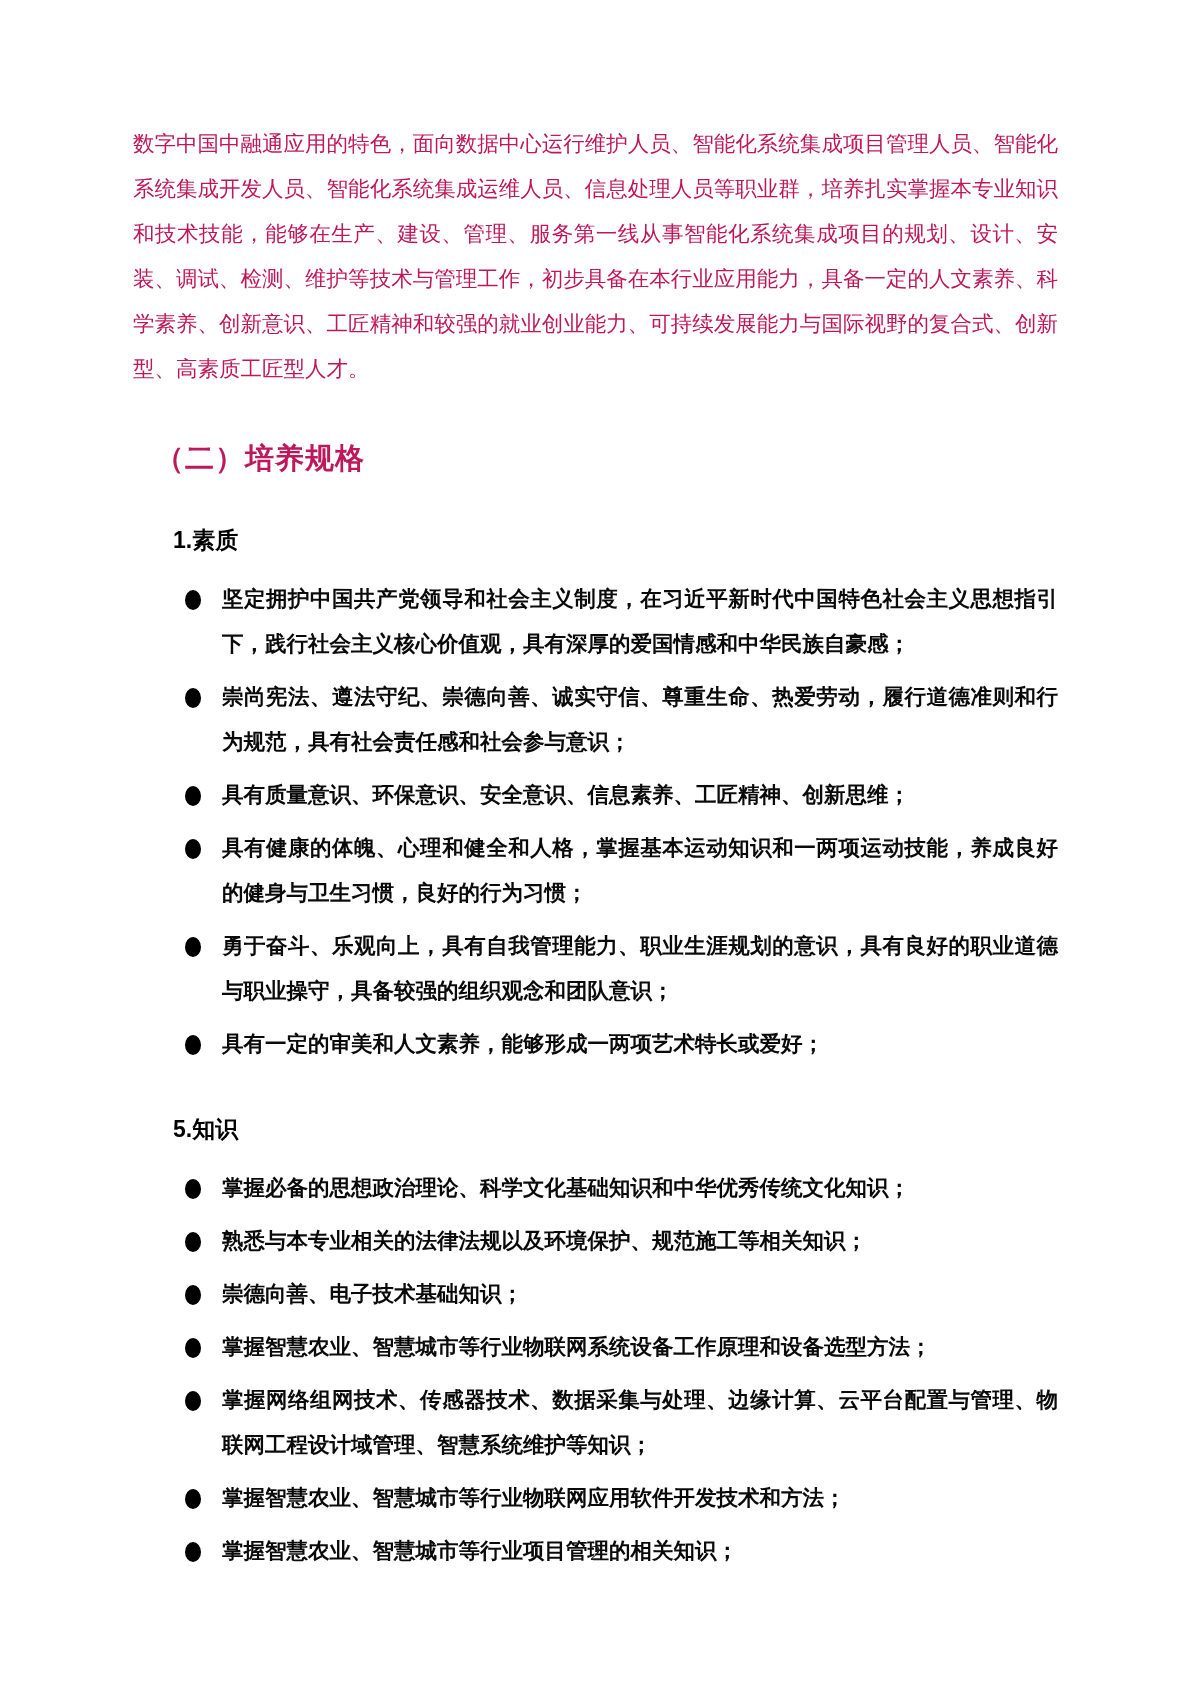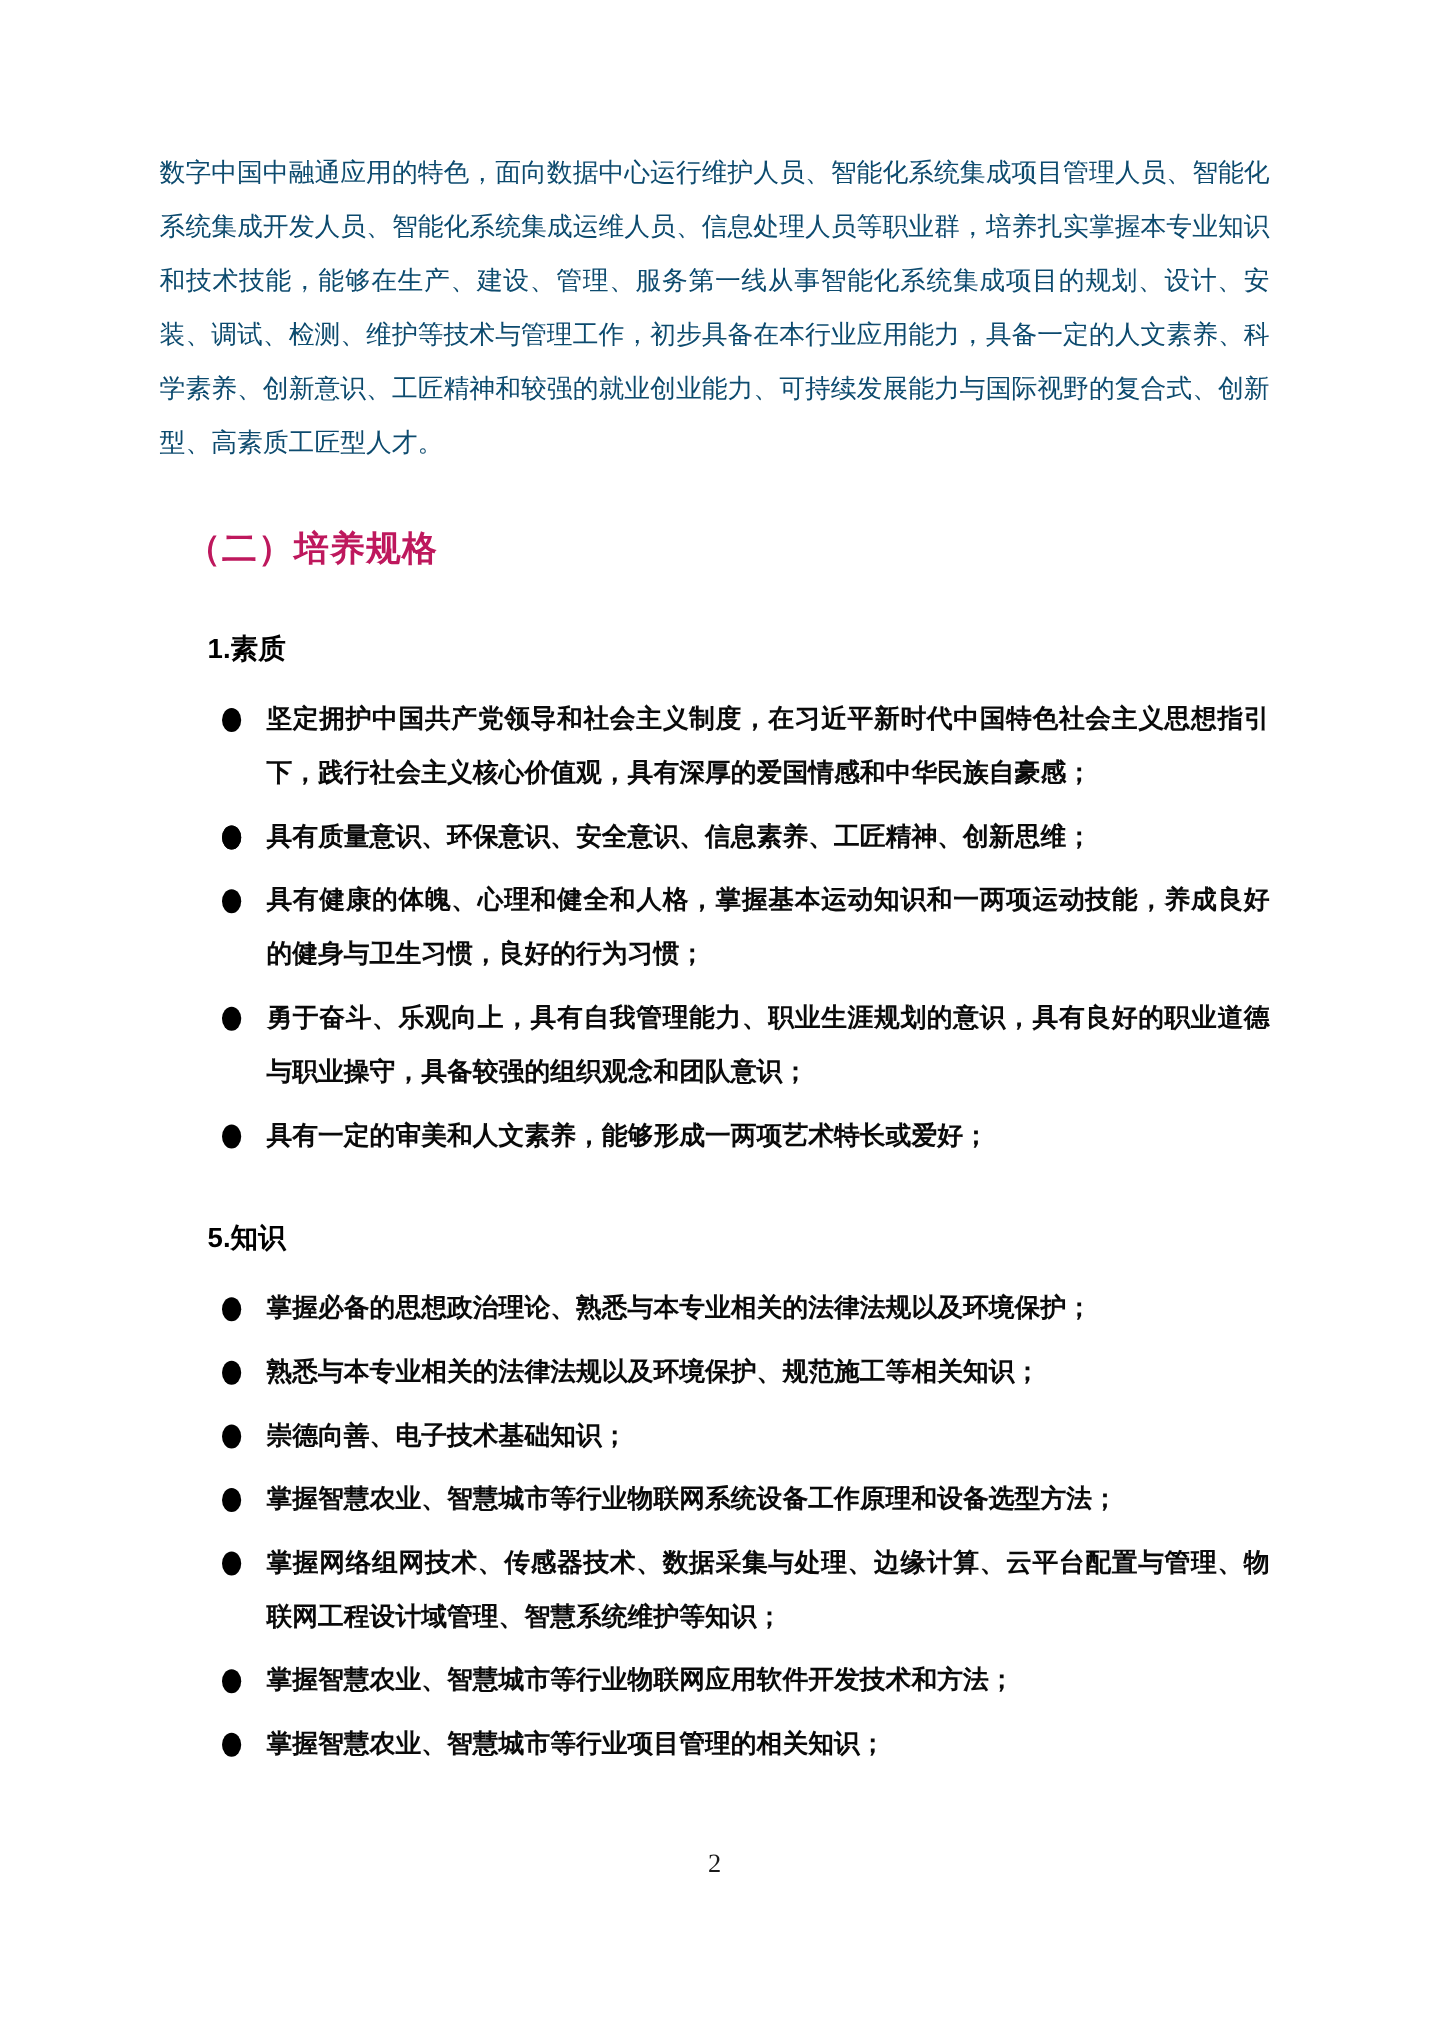--- a/index.html
+++ b/index.html
@@ -22,21 +22,21 @@
     box-sizing: border-box;
     padding: 122px 133px 0 133px;
     overflow: hidden;
   }
   .intro {
     margin: 0;
     font-size: 21.5px;
     line-height: 45px;
     text-align: justify;
     text-justify: inter-ideograph;
-    color: #0c4a6e;
+    color: #be185d;
   }
   .heading {
     margin: 46px 0 0 22px;
     font-size: 29px;
     line-height: 40px;
     font-weight: bold;
     font-family: "Liberation Sans", "DejaVu Sans", sans-serif;
     letter-spacing: 1px;
     color: #be185d;
   }
@@ -89,31 +89,31 @@
 <div class="page">
 
   <p class="intro">数字中国中融通应用的特色，面向数据中心运行维护人员、智能化系统集成项目管理人员、智能化系统集成开发人员、智能化系统集成运维人员、信息处理人员等职业群，培养扎实掌握本专业知识和技术技能，能够在生产、建设、管理、服务第一线从事智能化系统集成项目的规划、设计、安装、调试、检测、维护等技术与管理工作，初步具备在本行业应用能力，具备一定的人文素养、科学素养、创新意识、工匠精神和较强的就业创业能力、可持续发展能力与国际视野的复合式、创新型、高素质工匠型人才。</p>
 
   <h2 class="heading">（二）培养规格</h2>
 
   <h3 class="sub">1.素质</h3>
 
   <ul class="bullets">
     <li><span class="marker"></span><span>坚定拥护中国共产党领导和社会主义制度，在习近平新时代中国特色社会主义思想指引下，践行社会主义核心价值观，具有深厚的爱国情感和中华民族自豪感；</span></li>
-    <li><span class="marker"></span></li>
+    <li><span class="marker"></span><span>崇尚宪法、遵法守纪、崇德向善、诚实守信、尊重生命、热爱劳动，履行道德准则和行为规范，具有社会责任感和社会参与意识；</span></li>
     <li><span class="marker"></span><span>具有质量意识、环保意识、安全意识、信息素养、工匠精神、创新思维；</span></li>
     <li><span class="marker"></span><span>具有健康的体魄、心理和健全和人格，掌握基本运动知识和一两项运动技能，养成良好的健身与卫生习惯，良好的行为习惯；</span></li>
     <li><span class="marker"></span><span>勇于奋斗、乐观向上，具有自我管理能力、职业生涯规划的意识，具有良好的职业道德与职业操守，具备较强的组织观念和团队意识；</span></li>
     <li><span class="marker"></span><span>具有一定的审美和人文素养，能够形成一两项艺术特长或爱好；</span></li>
   </ul>
 
   <h3 class="sub">5.知识</h3>
 
   <ul class="bullets">
-    <li><span class="marker"></span><span>掌握必备的思想政治理论、熟悉与本专业相关的法律法规以及环境保护；</span></li>
+    <li><span class="marker"></span><span>掌握必备的思想政治理论、科学文化基础知识和中华优秀传统文化知识；</span></li>
     <li><span class="marker"></span><span>熟悉与本专业相关的法律法规以及环境保护、规范施工等相关知识；</span></li>
     <li><span class="marker"></span><span>崇德向善、电子技术基础知识；</span></li>
     <li><span class="marker"></span><span>掌握智慧农业、智慧城市等行业物联网系统设备工作原理和设备选型方法；</span></li>
     <li><span class="marker"></span><span>掌握网络组网技术、传感器技术、数据采集与处理、边缘计算、云平台配置与管理、物联网工程设计域管理、智慧系统维护等知识；</span></li>
     <li><span class="marker"></span><span>掌握智慧农业、智慧城市等行业物联网应用软件开发技术和方法；</span></li>
     <li><span class="marker"></span><span>掌握智慧农业、智慧城市等行业项目管理的相关知识；</span></li>
   </ul>
 
   <div class="pagenum">2</div>
 

